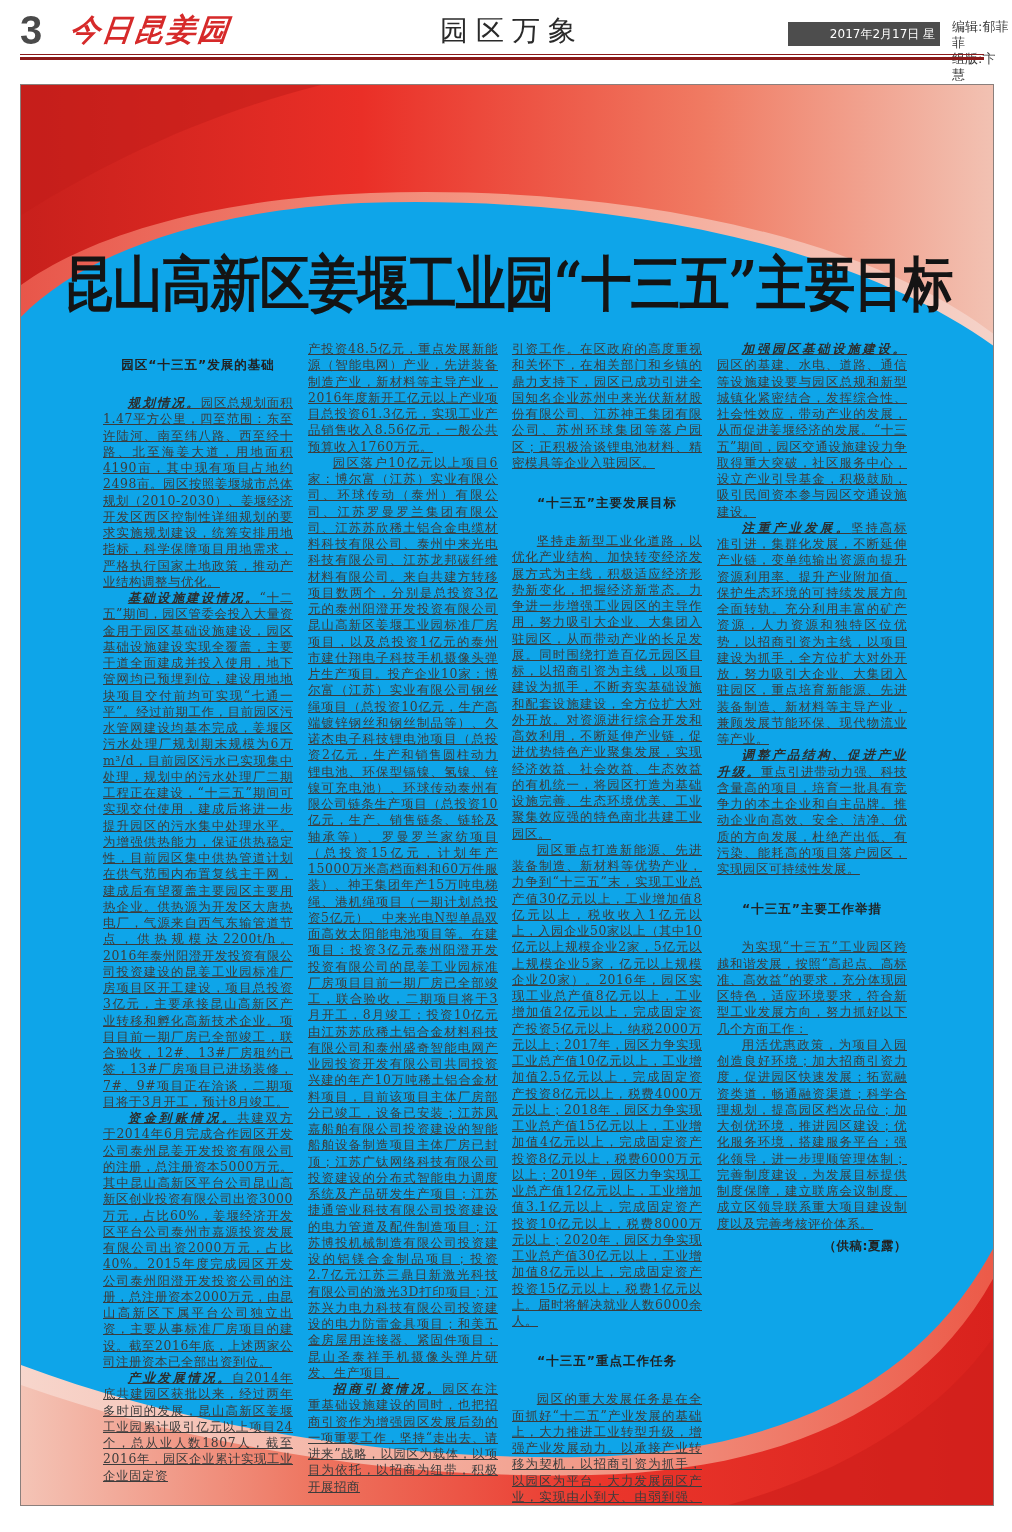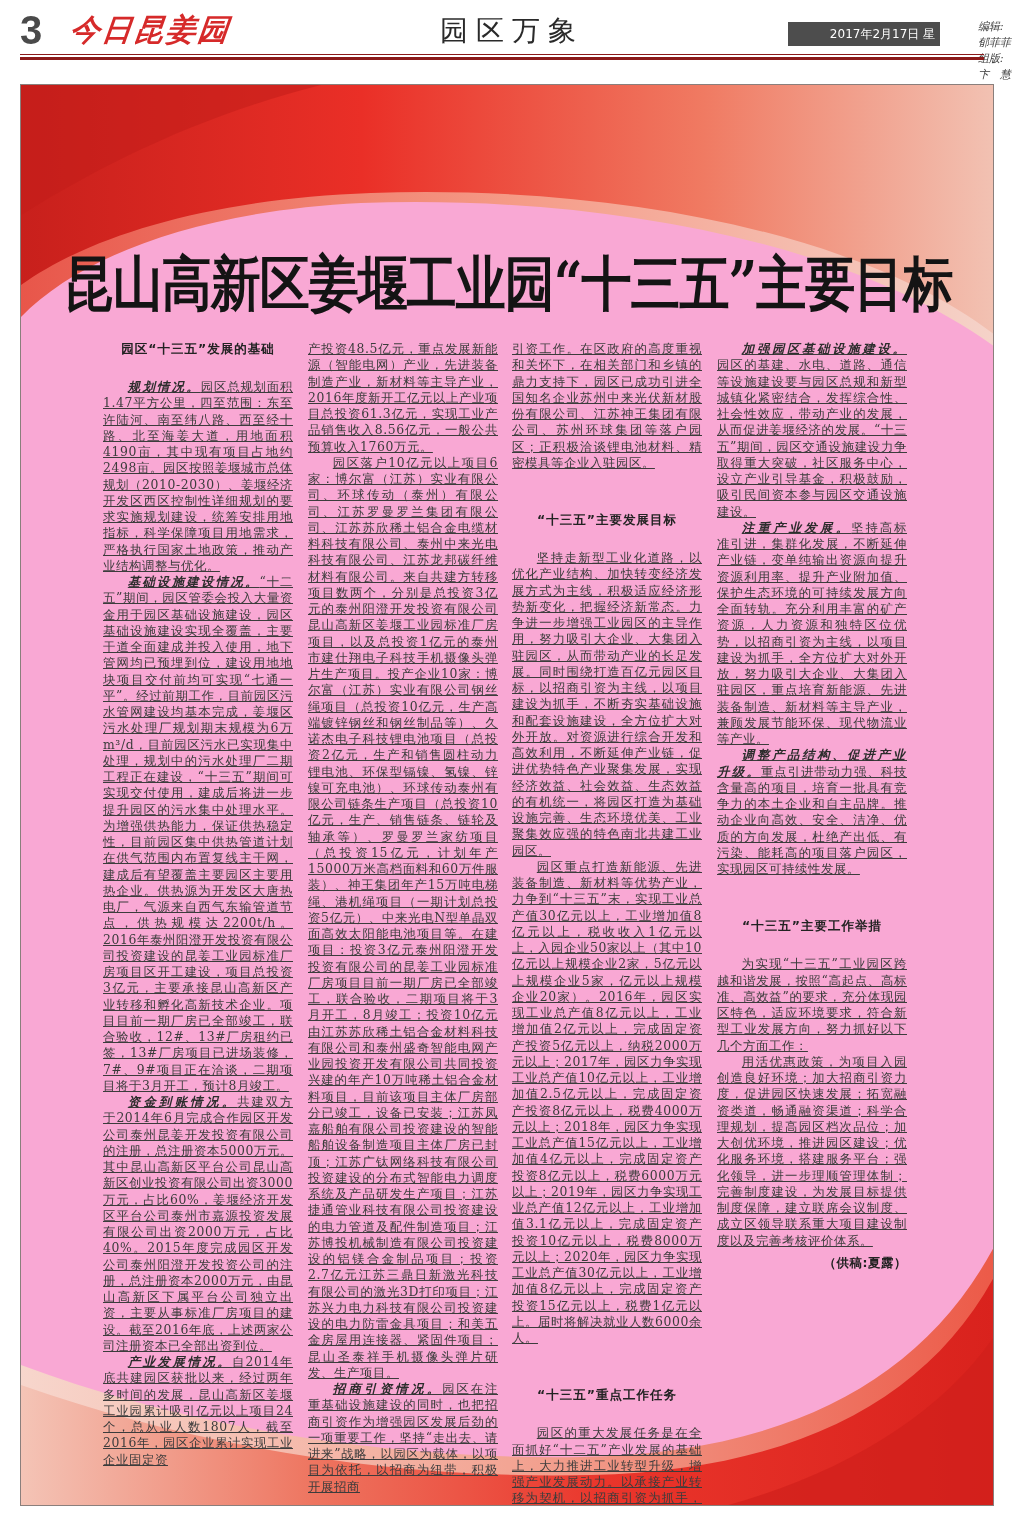--- a/index.html
+++ b/index.html
@@ -5,35 +5,35 @@
   * { box-sizing: border-box; margin: 0; padding: 0; }
   html, body { width: 1012px; height: 1532px; background: #ffffff; overflow: hidden; }
   body { position: relative; font-family: "DejaVu Serif", "Liberation Serif", serif; color: #3a3a3a; }
 
   
   .masthead { position: absolute; left: 0; top: 0; width: 1012px; height: 62px; }
   .page-num { position: absolute; left: 20px; top: 10px; font-family: "Liberation Sans", "DejaVu Sans", sans-serif; font-size: 40px; font-weight: bold; color: #4a4a4a; line-height: 40px; }
   .paper-name { position: absolute; left: 70px; top: 12px; font-family: "DejaVu Serif", serif; font-size: 30px; font-style: italic; font-weight: bold; color: #d62a2a; letter-spacing: 2px; line-height: 36px; transform: skewX(-6deg); }
   .section-name { position: absolute; left: 440px; top: 14px; font-family: "DejaVu Serif", "Liberation Serif", serif; font-size: 28px; color: #2a2a2a; letter-spacing: 8px; line-height: 34px; }
   .date-badge { position: absolute; left: 788px; top: 22px; width: 152px; height: 24px; background: #4d4d4d; color: #ffffff; font-family: "DejaVu Sans", sans-serif; font-size: 12px; line-height: 24px; text-align: center; padding-left: 37px; }
-  .credits { position: absolute; left: 978px; top: 19px; font-family: "DejaVu Sans", sans-serif; font-size: 11px; color: #3a3a3a; line-height: 16px; font-style: italic; }
+  .credits { position: absolute; left: 952px; top: 19px; font-family: "DejaVu Sans", sans-serif; font-size: 13px; color: #3a3a3a; line-height: 16px; }
   .rule-thin { position: absolute; left: 20px; right: 28px; top: 54px; height: 1px; background: #8b1a1a; }
   .rule-thick { position: absolute; left: 20px; right: 28px; top: 57px; height: 3px; background: #8b1a1a; }
 
   
-  .panel { position: absolute; left: 20px; top: 84px; width: 974px; height: 1422px; background: #f9a8d4; border: 1px solid #8a7f7c; overflow: hidden; }
+  .panel { position: absolute; left: 20px; top: 84px; width: 974px; height: 1422px; background: #0ea5e9; border: 1px solid #8a7f7c; overflow: hidden; }
   .panel svg.deco { position: absolute; left: 0; top: 0; width: 974px; height: 1422px; }
 
   .headline { position: absolute; left: 0; top: 166px; width: 974px; text-align: center; font-family: "DejaVu Serif", "Liberation Serif", serif; font-size: 50px; font-weight: bold; color: #141414; letter-spacing: -1px; line-height: 66px; transform: scaleY(1.18); }
 
   .col { position: absolute; top: 256px; width: 190px; font-size: 12.4px; line-height: 16.25px; color: #3c3c3c; text-align: justify; letter-spacing: 0.6px; }
   .col p { text-indent: 2em; text-decoration: underline; }
   .col .lead { font-weight: bold; font-style: italic; color: #2d2d2d; letter-spacing: 2px; }
-  .col h3 { font-family: "DejaVu Sans", sans-serif; font-size: 12.5px; font-weight: bold; color: #222; text-align: center; letter-spacing: 1px; line-height: 16px; margin: 0 0 22px 0; }
-  .col h3.mid { margin: 41px 0 22px 0; }
+  .col h3 { font-family: "DejaVu Sans", sans-serif; font-size: 12.5px; font-weight: bold; color: #222; text-align: center; letter-spacing: 1px; line-height: 16px; margin: 16px 0 22px 0; }
+  .col h3.mid { margin: 24px 0 22px 0; }
   .col .byline { text-align: right; font-family: "DejaVu Sans", sans-serif; font-weight: bold; color: #222; margin-top: 6px; }
   .c1 { left: 82px; }
   .c2 { left: 287px; }
   .c3 { left: 491px; }
   .c4 { left: 696px; }
 </style>
 </head>
 <body>
 
 <div class="masthead">

